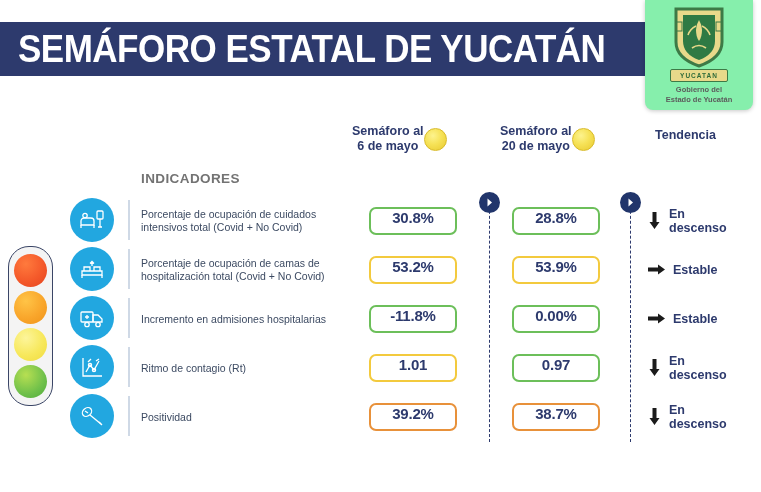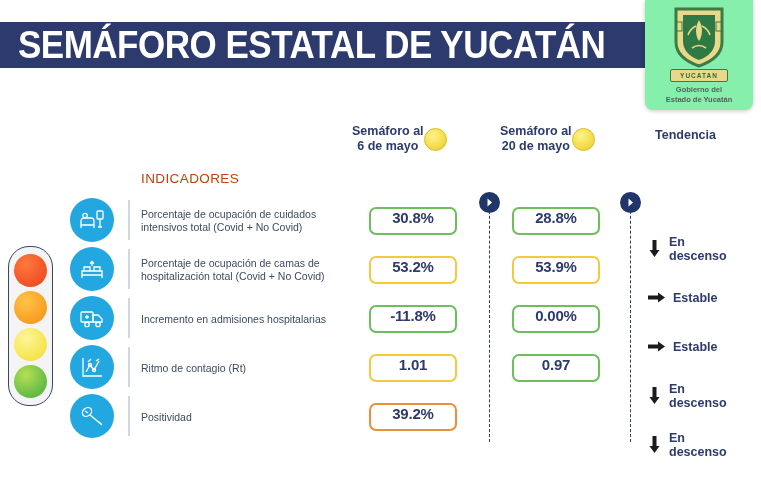--- a/index.html
+++ b/index.html
@@ -5,21 +5,21 @@
   html,body{margin:0;padding:0;}
   body{
     width:761px;height:492px;
     background:#ffffff;
     font-family:"Liberation Sans", sans-serif;
     overflow:hidden;
     position:relative;
   }
   
   .header-bar{
-    position:absolute;left:0;top:22px;width:711px;height:46px;
+    position:absolute;left:0;top:22px;width:711px;height:54px;
     background:#2d3a6d;
     display:flex;align-items:center;text-align:right;
   }
   .header-title{
     color:#ffffff;
     font-size:35px;
     font-weight:bold;
     letter-spacing:-0.5px;
     padding-left:18px;
     font-family:"Liberation Sans", sans-serif;
@@ -62,21 +62,21 @@
     border:1px solid #d9bb29;
     box-sizing:border-box;
   }
   #ch1{left:352px;top:0;}
   #ch2{left:500px;top:0;}
   #ch3{left:655px;top:4px;}
   #ch3 .ch-txt{font-size:12.5px;}
   
   .indicadores{
     position:absolute;left:141px;top:171px;
-    color:#c2410c;font-size:13.5px;font-weight:normal;letter-spacing:.4px;
+    color:#737373;font-size:13.5px;font-weight:bold;letter-spacing:.4px;
   }
   
   .traffic{
     position:absolute;left:8px;top:246px;width:45px;height:160px;
     background:#f4f4f4;border:1.6px solid #3a4566;border-radius:21px;
     display:flex;flex-direction:column;align-items:center;
     justify-content:space-around;padding:5px 0;box-sizing:border-box;
   }
   .tl{width:33px;height:33px;border-radius:50%;}
   .tl-red{background:radial-gradient(circle at 36% 30%, #ff7a3d 0%, #f4592a 55%, #e4431f 100%);}
@@ -103,21 +103,21 @@
     box-sizing:border-box;
   }
   .box span{color:#2d3a6d;font-size:15px;font-weight:bold;letter-spacing:-0.2px;}
   .box.c1{left:369px;}
   .box.c2{left:512px;}
   .b-green{border-color:#6cbf5a;}
   .b-yellow{border-color:#f3ca3e;}
   .b-orange{border-color:#e8913a;}
   .trend{
     position:absolute;left:648px;top:50%;transform:translateY(-50%);
-    display:flex;align-items:center;gap:8px;margin-top:28px;
+    display:flex;align-items:center;gap:8px;
   }
   .trend-txt{color:#2d3a6d;font-size:12.5px;font-weight:bold;}
   .arrow svg{display:block;}
   
   .divider{
     position:absolute;top:196px;width:0;height:246px;
     border-left:1.6px dashed #2d3a6d;
   }
   #div1{left:489px;}
   #div2{left:630px;}
@@ -316,20 +316,23 @@
         <path d="M10 10 L21 19"></path>
           <path d="M19 17 l3 3"></path>
         <path d="M5 6 l3 2"></path>
       </svg>
     </div>
     <div class="vbar"></div>
     <div class="row-label">Positividad</div>
     <div class="box c1 b-orange">
       <span>39.2%</span>
     </div>
+    <div class="box c2 b-orange">
+      <span>38.7%</span>
+    </div>
     <div class="trend">
       <span class="arrow">
         <svg width="13" height="17" viewBox="0 0 13 17">
             <path d="M4.5 0 h4 v10 h3 l-5 7 l-5 -7 h3 z" fill="#1b1b1b"></path>
           </svg>
       </span>
       <span class="trend-txt">En descenso</span>
     </div>
   </div>
 

